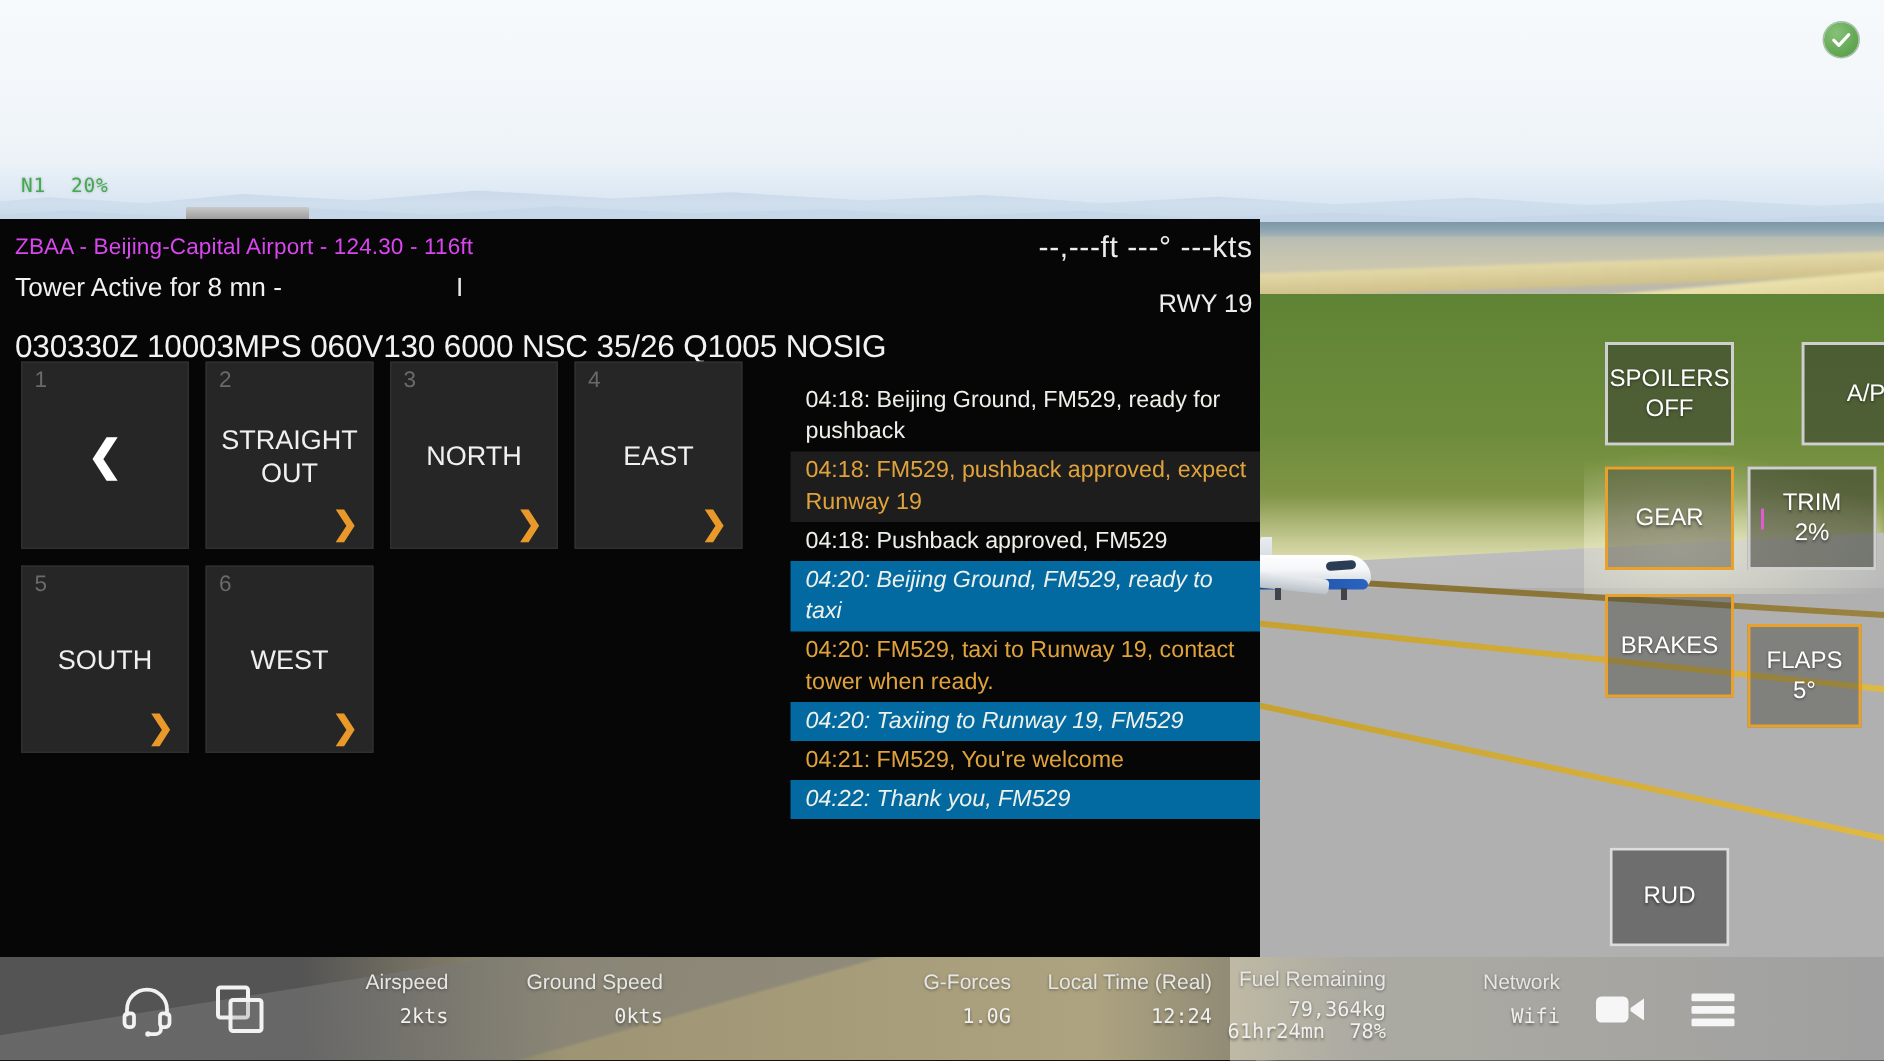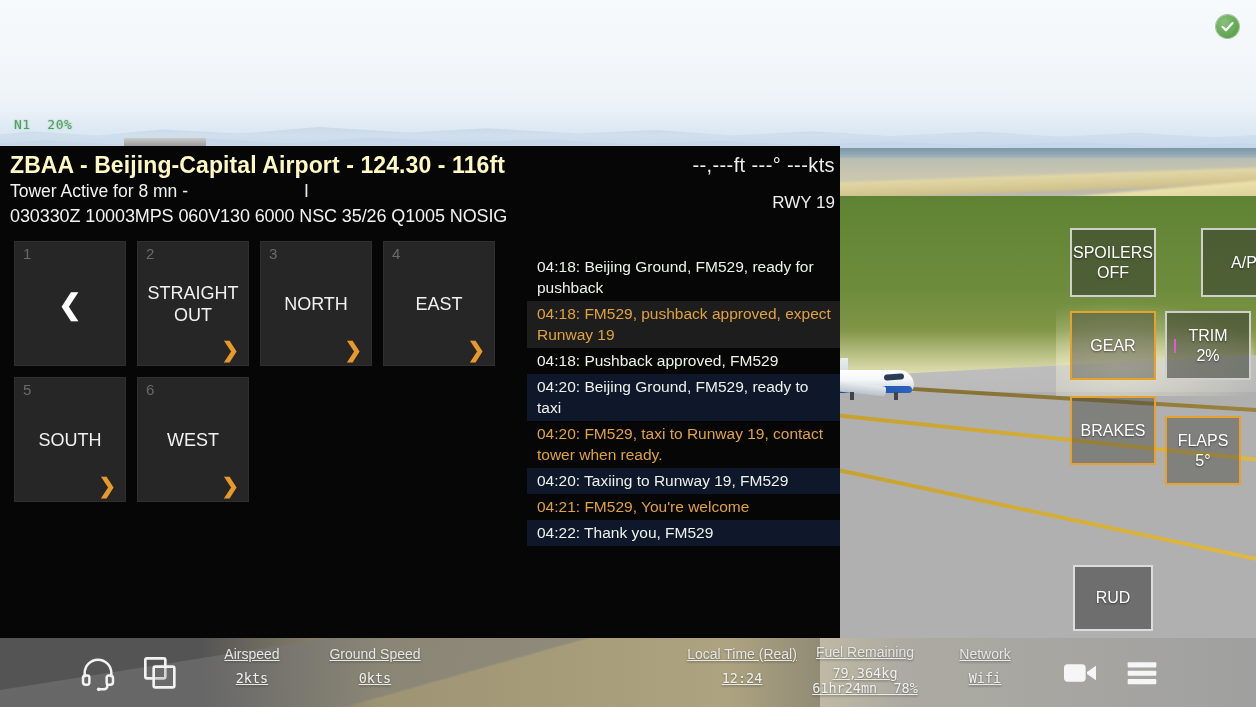--- a/index.html
+++ b/index.html
@@ -159,31 +159,31 @@
   }
 
   
   .atc-panel {
     position: absolute; left: 0; top: 146px; width: 840px; height: 492px;
     background: #060606;
     overflow: hidden;
   }
   .atc-head { position: relative; padding: 8px 10px 0 10px; height: 86px; }
   .atc-title {
-    font-size: 23px; color: #fef9c3; font-weight: 700; line-height: 22px;
+    font-size: 15px; color: #d946ef; font-weight: 400; line-height: 22px;
     letter-spacing: .1px;
   }
   .atc-sub {
     font-size: 17.5px; color: #f2f2f2; font-weight: 400; line-height: 22px; margin-top: 4px;
   }
   .atc-caret {
     display: inline-block; color: #e9e9e9; margin-left: 116px; font-weight: 300;
   }
   .atc-metar {
-    font-size: 18px; color: #f2f2f2; line-height: 22px; margin-top: 3px;
+    font-size: 21px; color: #f2f2f2; line-height: 22px; margin-top: 19px;
     letter-spacing: -.1px;
   }
   .atc-right {
     position: absolute; right: 5px; top: 8px; text-align: right;
   }
   .atc-alt {
     font-size: 20px; color: #ededed; line-height: 22px; letter-spacing: .4px;
     font-family: "Liberation Sans", sans-serif;
   }
   .atc-rwy {
@@ -226,21 +226,21 @@
   
   .log {
     position: absolute; left: 527px; top: 108px; width: 313px;
     display: flex; flex-direction: column;
   }
   .msg {
     font-size: 15.5px; line-height: 21px; padding: 2px 4px 3px 10px;
     white-space: normal;
   }
   .msg-pilot { color: #edf1ea; background: transparent; }
-  .msg-pilot.alt { background: #0f172a; }
+  .msg-pilot.alt { background: #0369a1; font-style: italic; }
   .msg-atc { color: #e0a33c; }
   .msg-atc.alt { background: #1d1d1d; }
 
   
   .ctrl {
     position: absolute;
     display: flex; align-items: center; justify-content: center;
     text-align: center;
     color: #ffffff;
     font-size: 16px; line-height: 20px;
@@ -290,23 +290,22 @@
     position: absolute; top: 50%; transform: translateY(-50%);
     cursor: pointer;
   }
   .sb-icon svg { display: block; }
   .ic-headset { left: 78px; }
   .ic-windows { left: 140px; }
   .ic-video   { left: 1060px; }
   .ic-menu    { left: 1122px; }
 
   .sb-field {
-    position: absolute; top: 8px; text-align: center;
+    position: absolute; top: 8px; text-align: right;
     color: #e9e9e9;
-    text-decoration: underline;
   }
   .sb-label {
     font-size: 14px; font-family: "Liberation Sans", sans-serif;
     color: #e6e6e6;
     text-shadow: 0 1px 2px rgba(40,40,30,.55);
     white-space: nowrap;
   }
   .sb-value {
     margin-top: 9px;
     font-size: 13.5px; font-family: "DejaVu Sans Mono", monospace;
@@ -492,20 +491,24 @@
     </div>
 
     <div class="sb-field f-airspeed">
       <div class="sb-label">Airspeed</div>
       <div class="sb-value">2kts</div>
     </div>
     <div class="sb-field f-ground">
       <div class="sb-label">Ground Speed</div>
       <div class="sb-value">0kts</div>
     </div>
+    <div class="sb-field f-g">
+      <div class="sb-label">G-Forces</div>
+      <div class="sb-value">1.0G</div>
+    </div>
     <div class="sb-field f-time">
       <div class="sb-label">Local Time (Real)</div>
       <div class="sb-value">12:24</div>
     </div>
     <div class="sb-field f-fuel">
       <div class="sb-label">Fuel Remaining</div>
       <div class="sb-value">79,364kg
 61hr24mn  78%</div>
     </div>
     <div class="sb-field f-net">

